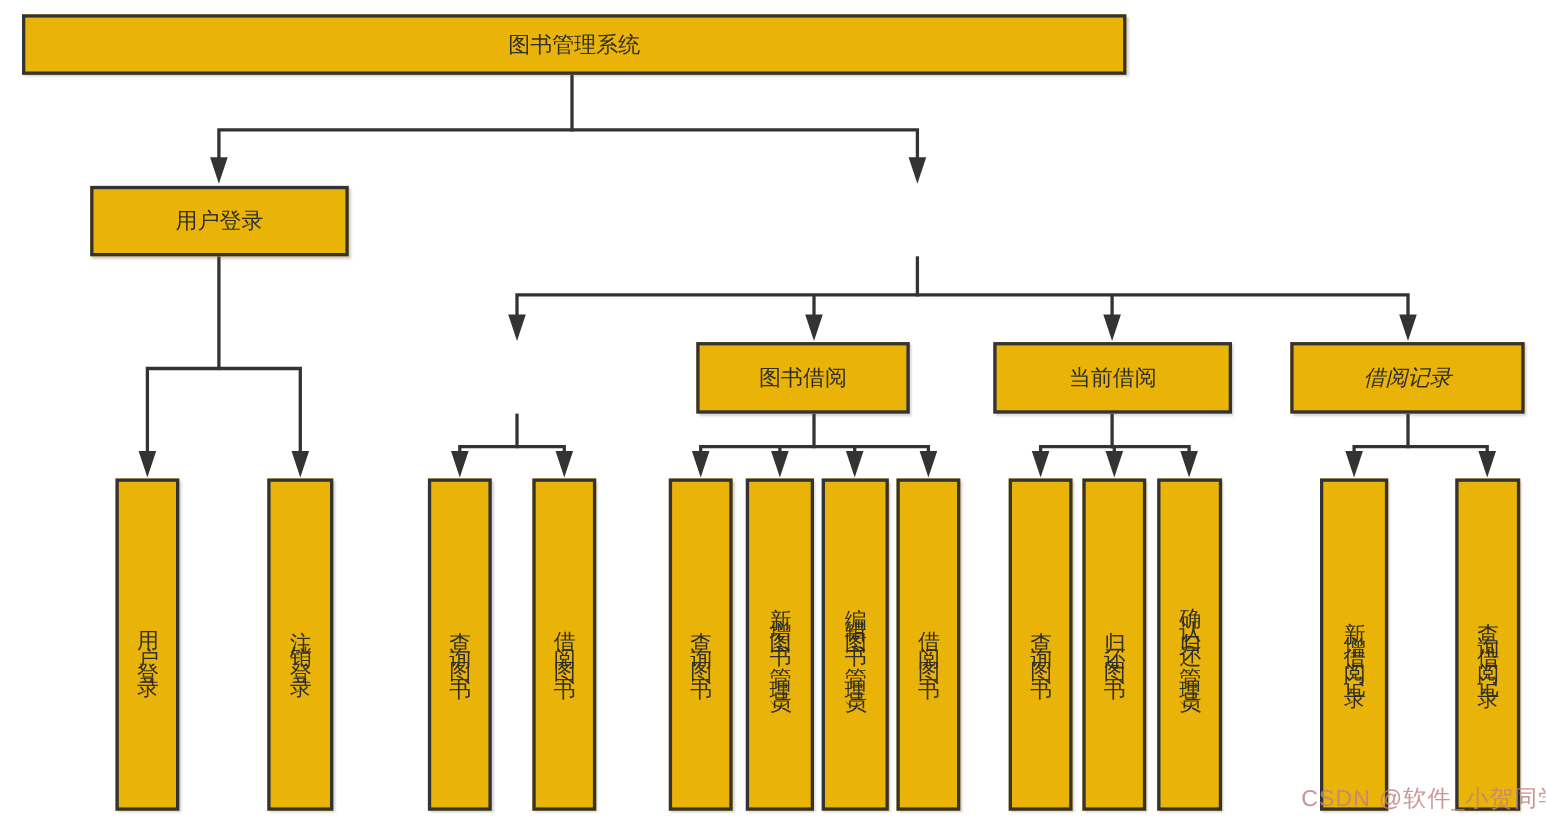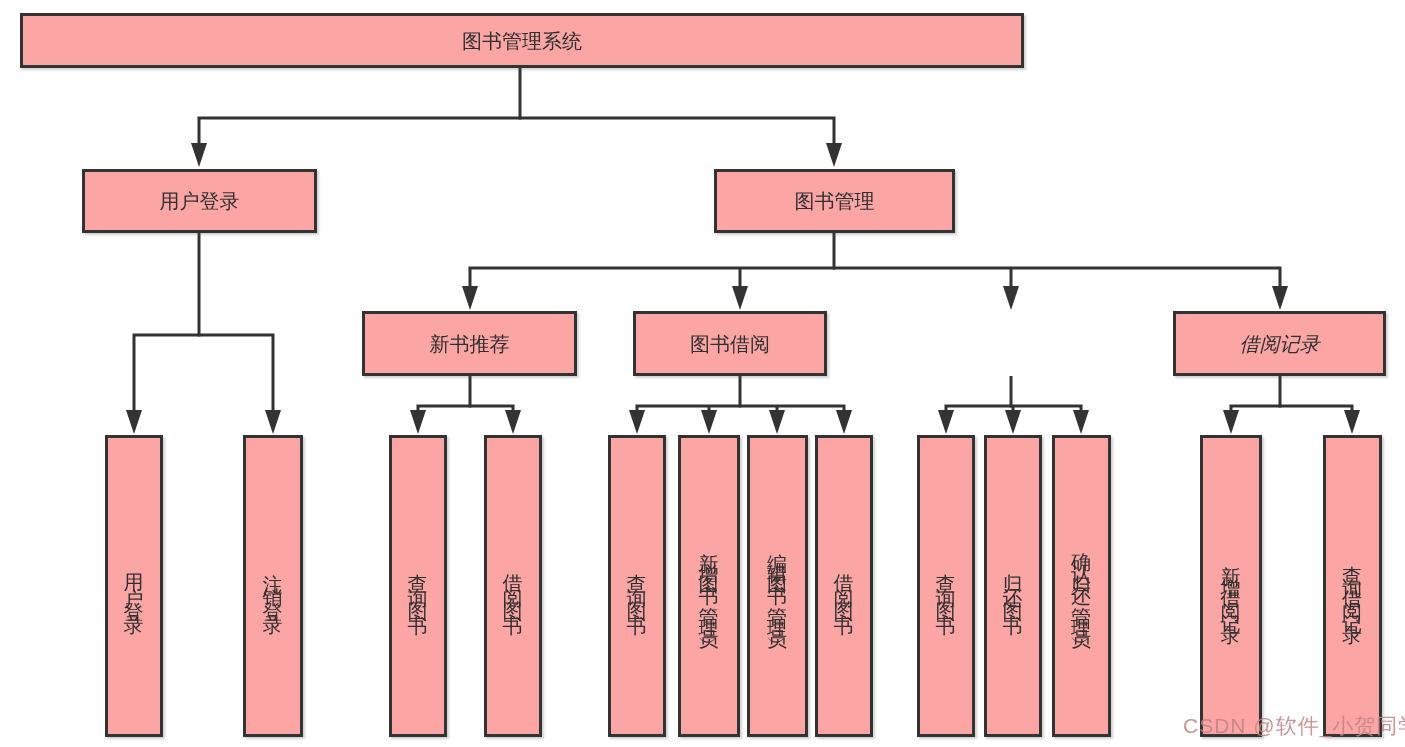--- a/index.html
+++ b/index.html
@@ -2,21 +2,21 @@
 <html><head>
 <meta charset="utf-8">
 <style>
   html,body{margin:0;padding:0;background:#ffffff;}
   body{width:1405px;height:747px;position:relative;overflow:hidden;
        font-family:"Liberation Sans",sans-serif;color:#2f2f2f;}
   #canvas{position:absolute;inset:0;width:1405px;height:747px;}
   svg.wires{position:absolute;left:0;top:0;z-index:1;}
   svg.wires line, svg.wires polyline{stroke:#333333;stroke-width:3;fill:none;}
   svg.wires polygon{fill:#333333;stroke:none;}
-  .box{position:absolute;box-sizing:border-box;background:#fca5a5;
+  .box{position:absolute;box-sizing:border-box;background:#eab308;
        border:3px solid #333333;display:flex;align-items:center;justify-content:center;
        font-size:20px;line-height:1;z-index:2;
        box-shadow:2px 2px 2px rgba(90,90,90,0.28);}
   .h{white-space:nowrap;}
   .v{writing-mode:vertical-rl;text-orientation:mixed;}
   .ls-s{letter-spacing:14px;}
   .ls-m{letter-spacing:12px;}
   .ls-l{letter-spacing:11px;}
   .leaf{top:435px;height:302px;}
   
@@ -107,24 +107,23 @@
       <line x1="1280" y1="376" x2="1280" y2="407.5"></line>
       <polyline points="1231,412 1231,406 1352,406 1352,412"></polyline>
       <polygon points="1223,410 1239,410 1231,434"></polygon>
       <polygon points="1344,410 1360,410 1352,434"></polygon>
     </g>
   </svg>
 
   <div class="box h" id="b-root">图书管理系统</div>
 
   <div class="box h" id="b-user">用户登录</div>
-  <div class="box h" id="b-mgmt">图书管理</div>
 
-  <div class="box h" id="b-newbook">新书推荐</div>
   <div class="box h" id="b-borrow">图书借阅</div>
+  <div class="box h" id="b-current">当前借阅</div>
   <div class="box h" id="b-records">借阅记录</div>
 
   <div class="box v leaf ls-s" id="l-user">用户登录</div>
   <div class="box v leaf ls-s" id="l-logout">注销登录</div>
 
   <div class="box v leaf ls-s" id="l-q1">查询图书</div>
   <div class="box v leaf ls-s" id="l-b1">借阅图书</div>
 
   <div class="box v leaf ls-s" id="l-q2">查询图书</div>
   <div class="box v leaf ls-l" id="l-add">新增图书（管理员）</div>

